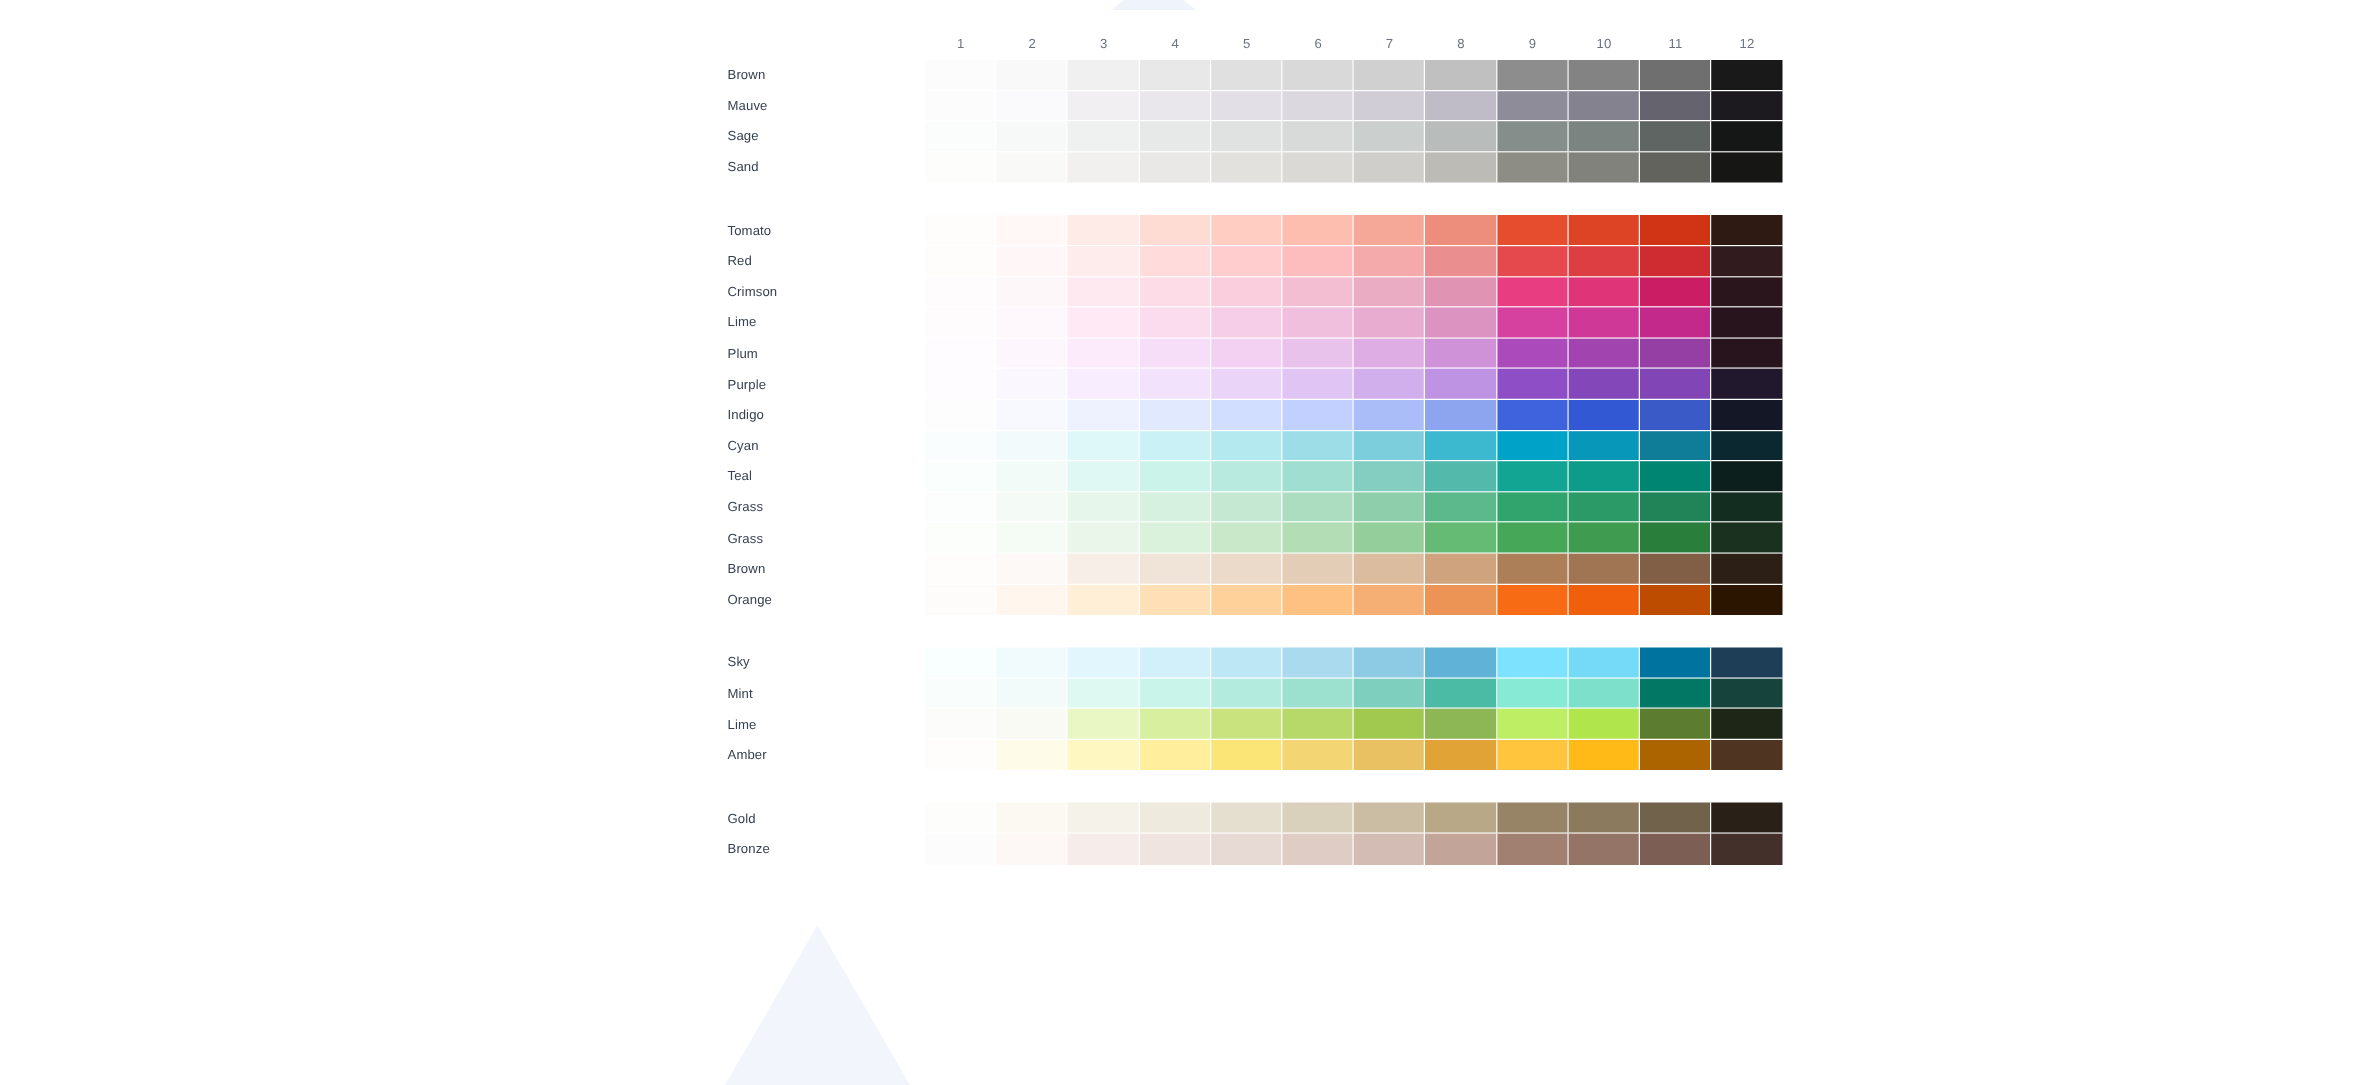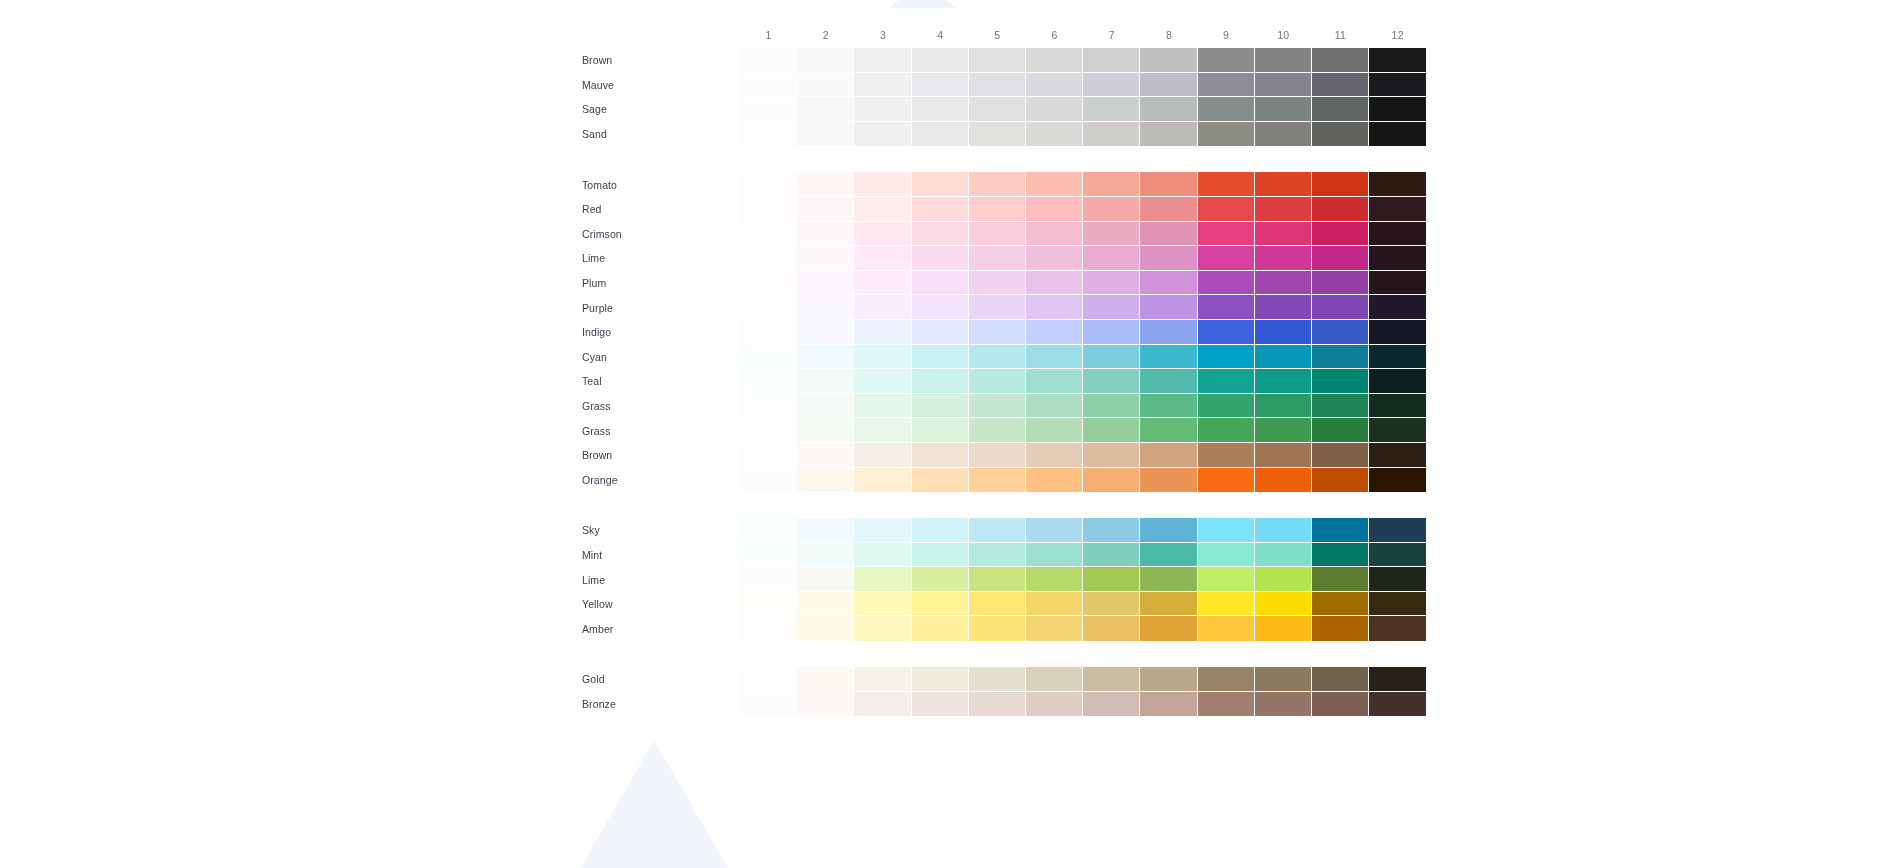--- a/index.html
+++ b/index.html
@@ -455,37 +455,20 @@
               <div class="swatch" title="Lime 6 #b7d969" style="background: rgb(183, 217, 105);"></div>
               <div class="swatch" title="Lime 7 #a2c94f" style="background: rgb(162, 201, 79);"></div>
               <div class="swatch" title="Lime 8 #8db654" style="background: rgb(141, 182, 84);"></div>
               <div class="swatch" title="Lime 9 #bdee63" style="background: rgb(189, 238, 99);"></div>
               <div class="swatch" title="Lime 10 #b0e64c" style="background: rgb(176, 230, 76);"></div>
               <div class="swatch" title="Lime 11 #5c7c2f" style="background: rgb(92, 124, 47);"></div>
               <div class="swatch" title="Lime 12 #1e2617" style="background: rgb(30, 38, 23);"></div>
             </div>
           </div>
           <div class="scale-row">
-            <div class="row-label">Yellow</div>
-            <div class="swatches">
-              <div class="swatch" title="Yellow 1 #fdfdf9" style="background: rgb(253, 253, 249);"></div>
-              <div class="swatch" title="Yellow 2 #fefce9" style="background: rgb(254, 252, 233);"></div>
-              <div class="swatch" title="Yellow 3 #fffab8" style="background: rgb(255, 250, 184);"></div>
-              <div class="swatch" title="Yellow 4 #fff394" style="background: rgb(255, 243, 148);"></div>
-              <div class="swatch" title="Yellow 5 #ffe770" style="background: rgb(255, 231, 112);"></div>
-              <div class="swatch" title="Yellow 6 #f3d768" style="background: rgb(243, 215, 104);"></div>
-              <div class="swatch" title="Yellow 7 #e4c767" style="background: rgb(228, 199, 103);"></div>
-              <div class="swatch" title="Yellow 8 #d5ae39" style="background: rgb(213, 174, 57);"></div>
-              <div class="swatch" title="Yellow 9 #ffe629" style="background: rgb(255, 230, 41);"></div>
-              <div class="swatch" title="Yellow 10 #ffdc00" style="background: rgb(255, 220, 0);"></div>
-              <div class="swatch" title="Yellow 11 #9e6c00" style="background: rgb(158, 108, 0);"></div>
-              <div class="swatch" title="Yellow 12 #35290f" style="background: rgb(53, 41, 15);"></div>
-            </div>
-          </div>
-          <div class="scale-row">
             <div class="row-label">Amber</div>
             <div class="swatches">
               <div class="swatch" title="Amber 1 #fefdfb" style="background: rgb(254, 253, 251);"></div>
               <div class="swatch" title="Amber 2 #fefbe9" style="background: rgb(254, 251, 233);"></div>
               <div class="swatch" title="Amber 3 #fff7c2" style="background: rgb(255, 247, 194);"></div>
               <div class="swatch" title="Amber 4 #ffee9c" style="background: rgb(255, 238, 156);"></div>
               <div class="swatch" title="Amber 5 #fbe577" style="background: rgb(251, 229, 119);"></div>
               <div class="swatch" title="Amber 6 #f3d673" style="background: rgb(243, 214, 115);"></div>
               <div class="swatch" title="Amber 7 #e9c162" style="background: rgb(233, 193, 98);"></div>
               <div class="swatch" title="Amber 8 #e2a336" style="background: rgb(226, 163, 54);"></div>

